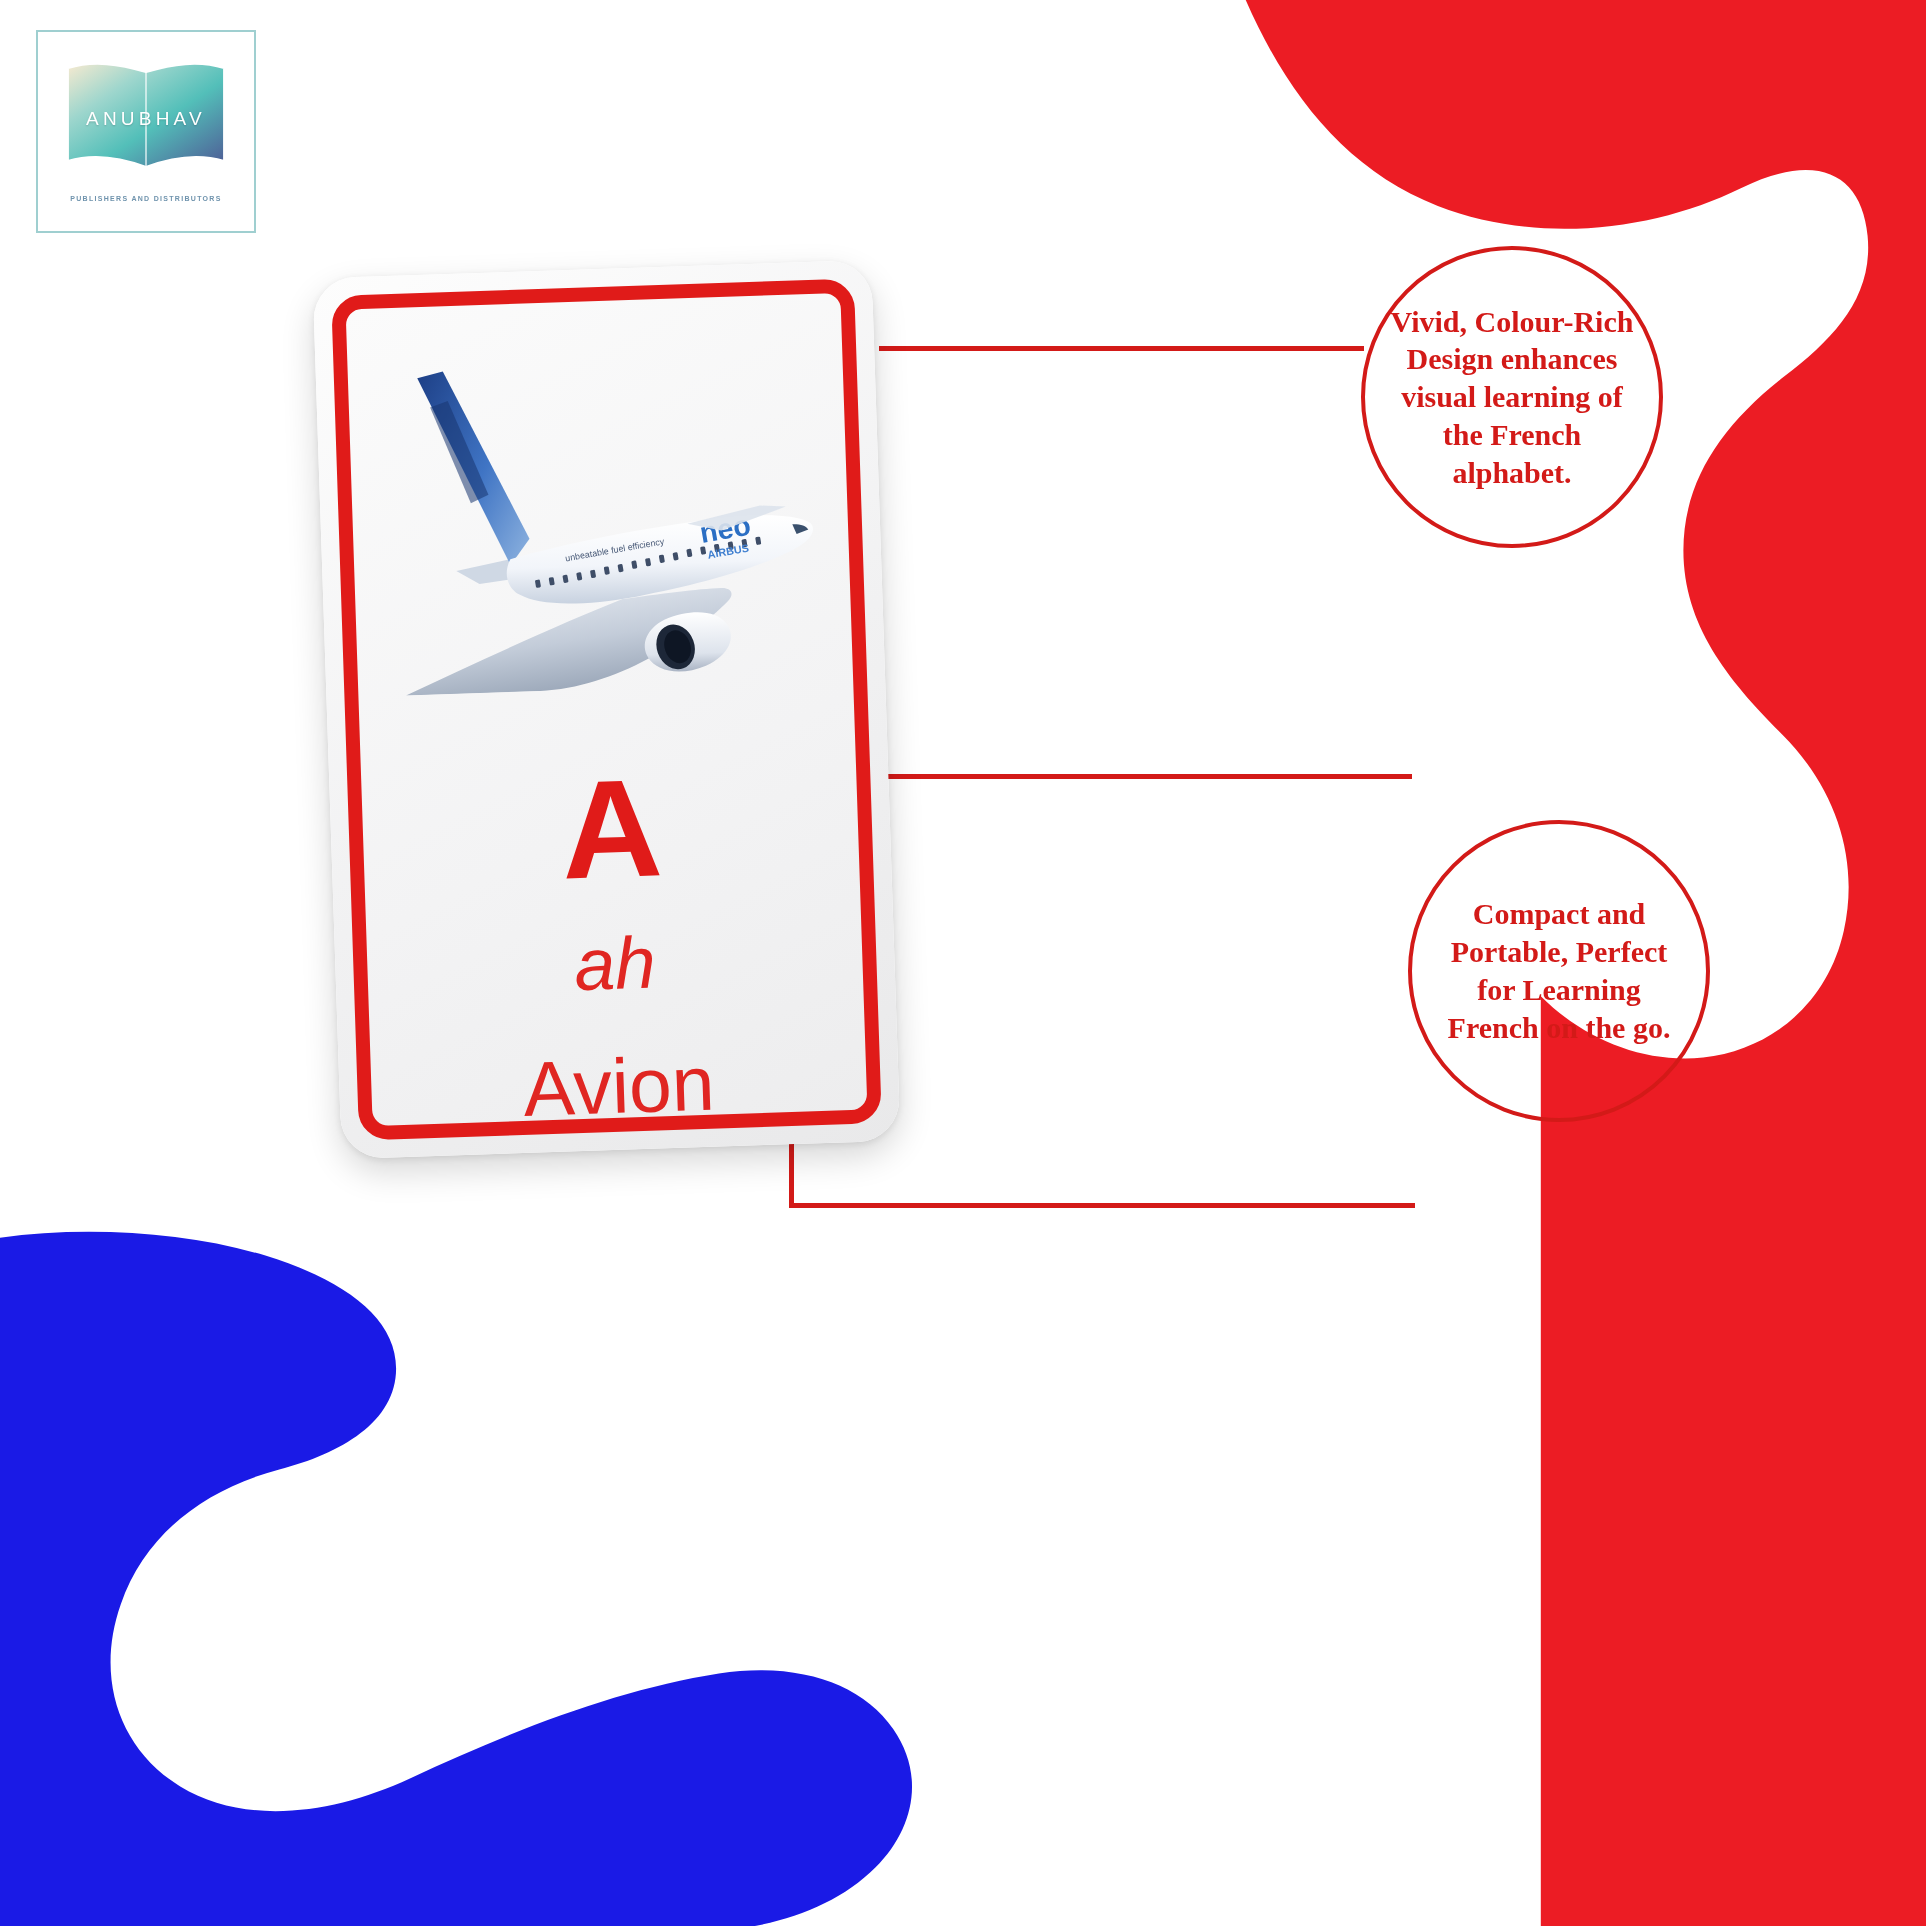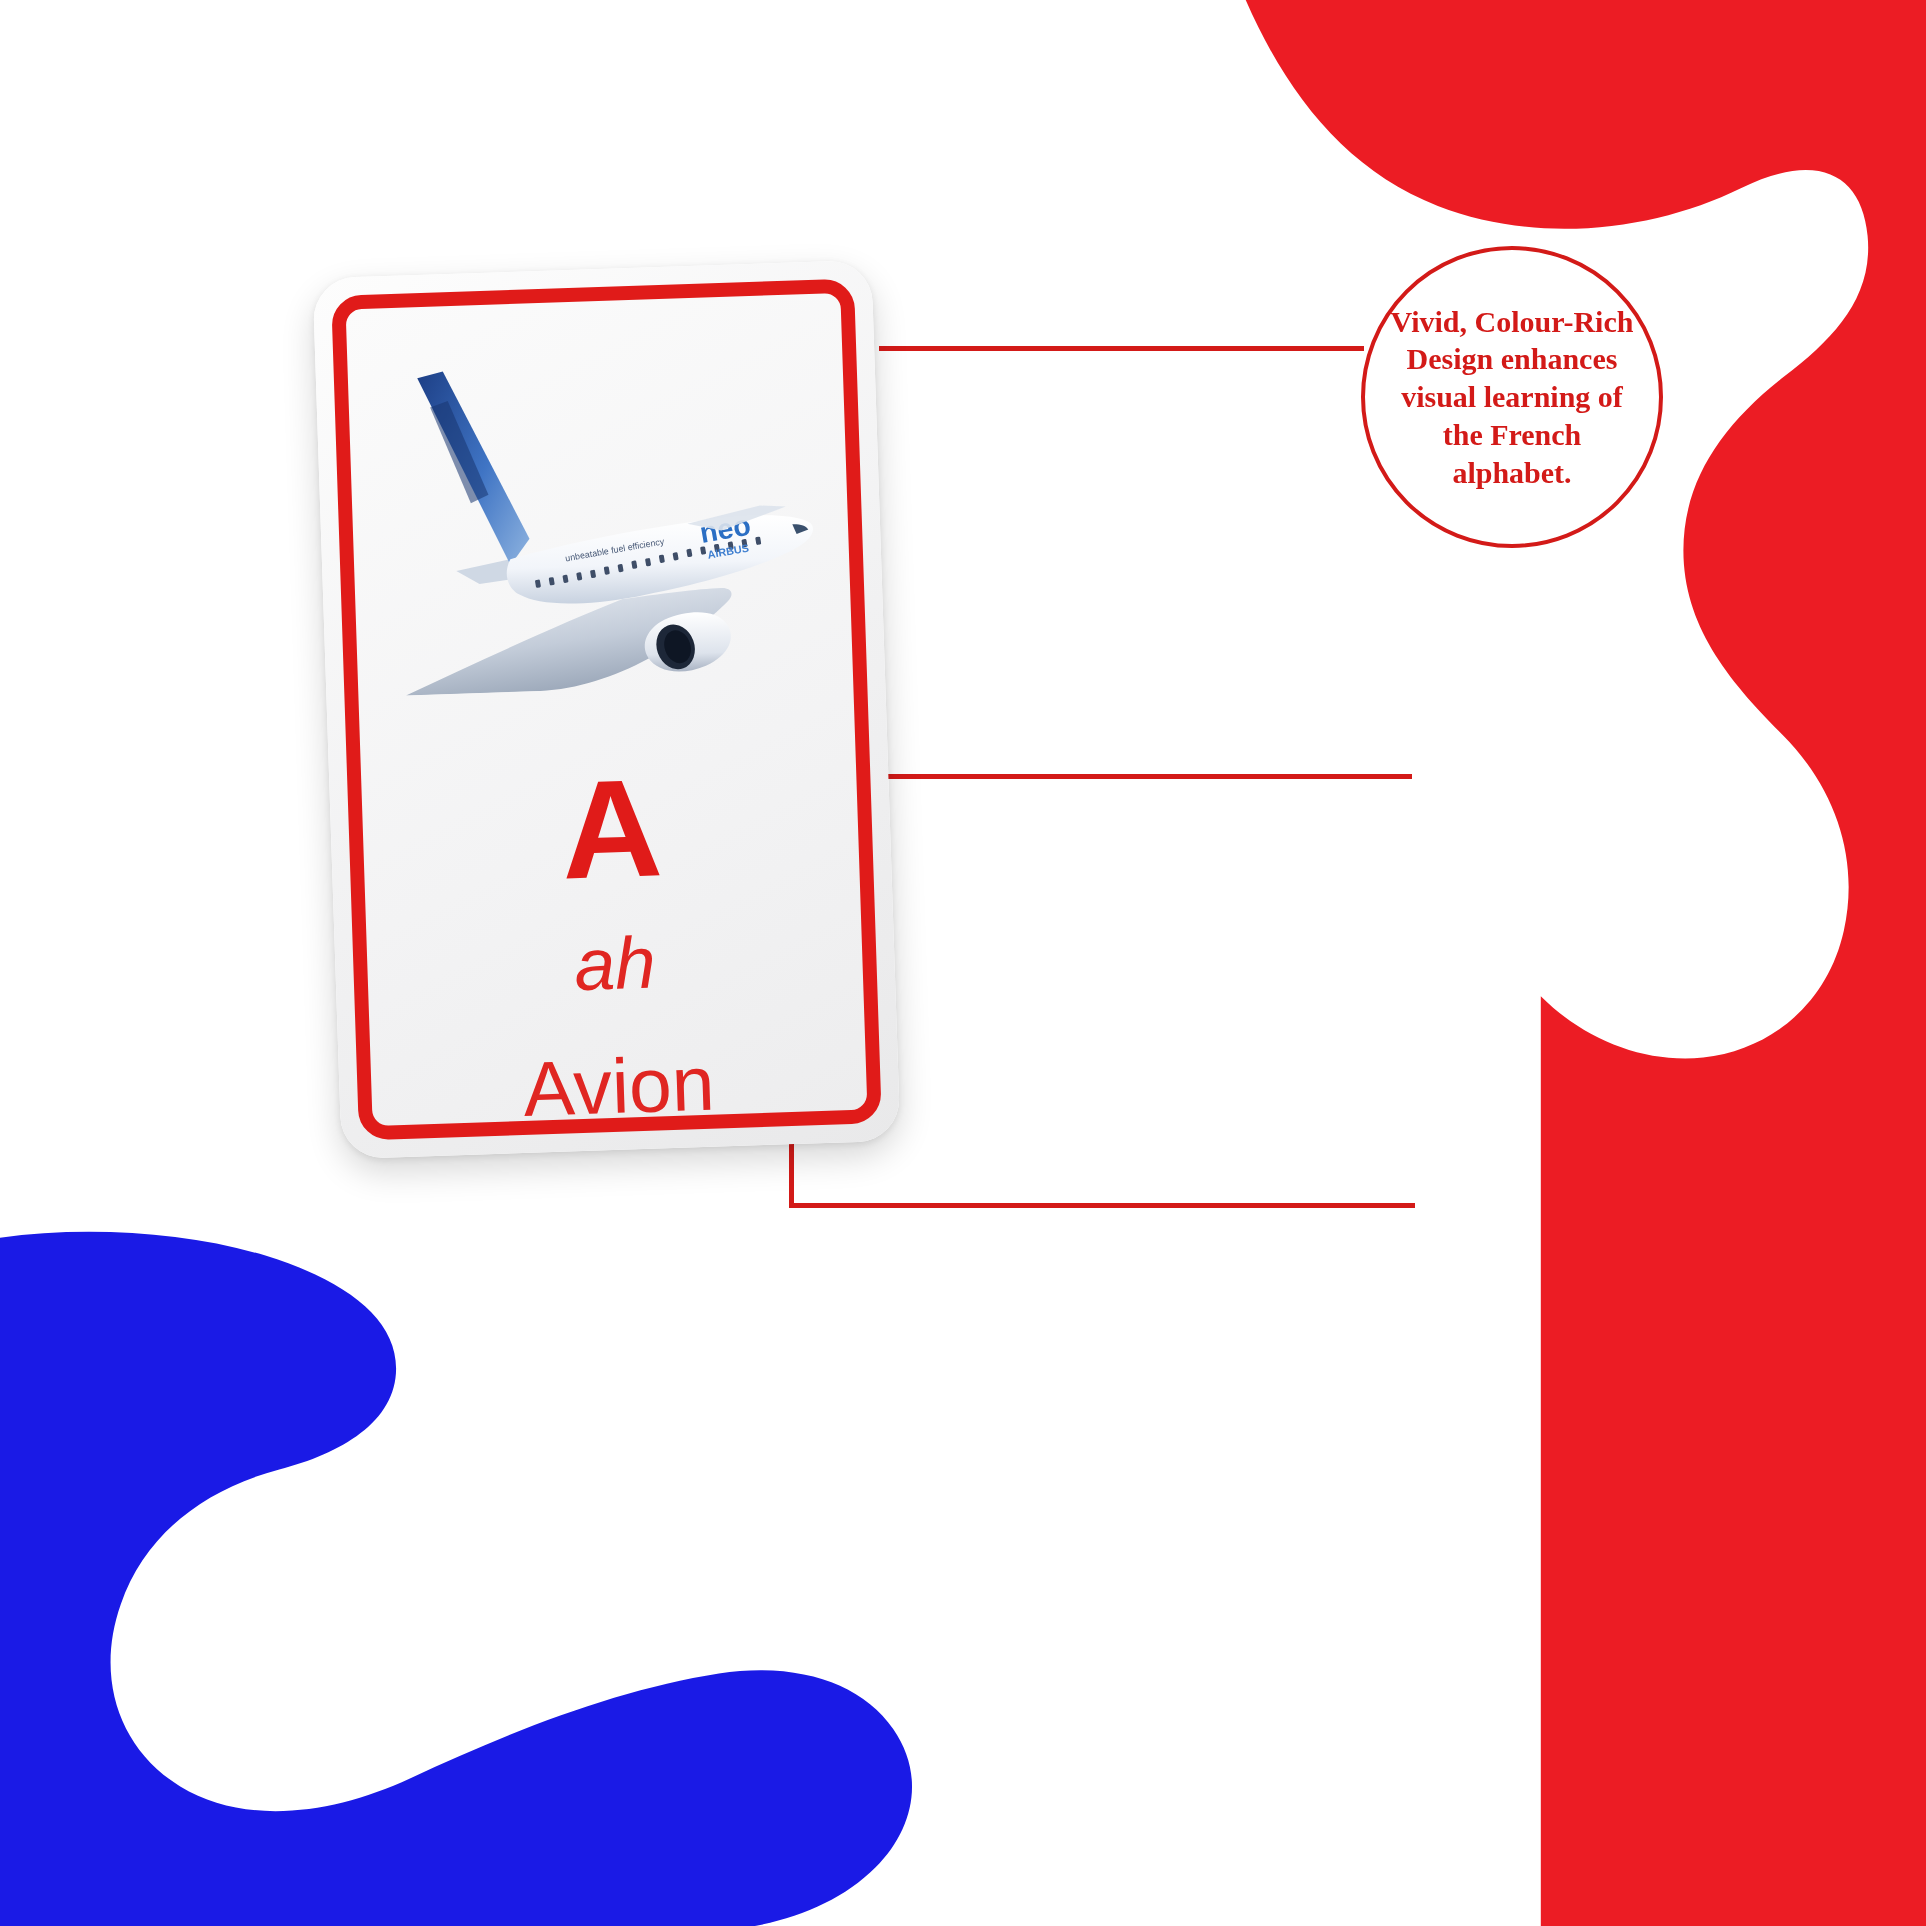--- a/index.html
+++ b/index.html
@@ -188,20 +188,39 @@
              C1660,1074 1600,1050 1556,1006 L1556,1946 L1946,1946 L1946,0 Z"></path>
 
     <path fill="#1a1ae6" d="M0,1250 C86,1238 188,1244 268,1268 C346,1292 400,1330 400,1382
              C400,1436 344,1468 282,1484 C206,1504 146,1550 122,1620
              C96,1694 120,1766 182,1804 C248,1844 336,1832 414,1796
              C516,1748 624,1706 726,1690 C806,1678 870,1700 902,1746
              C934,1792 924,1846 884,1886 C852,1918 806,1938 756,1946
              L0,1946 Z"></path>
   </svg>
 
+  <div class="logo-box">
+    <div class="logo-mark">
+      <svg width="168" height="121" viewBox="0 0 170 122">
+        <defs>
+          <linearGradient id="bookGrad" x1="0" y1="0" x2="1" y2="1">
+            <stop offset="0%" stop-color="#f7ead0"></stop>
+            <stop offset="28%" stop-color="#9ed6cd"></stop>
+            <stop offset="58%" stop-color="#53bfb9"></stop>
+            <stop offset="100%" stop-color="#4e5a95"></stop>
+          </linearGradient>
+        </defs>
+        <path fill="url(#bookGrad)" stroke="#ffffff" stroke-width="2" d="M6,10 C32,2 58,6 85,14 C112,6 138,2 164,10
+                 L164,104 C138,96 112,100 85,110 C58,100 32,96 6,104 Z"></path>
+        <path stroke="#ffffff" stroke-width="1.4" fill="none" opacity=".85" d="M85,14 L85,110"></path>
+      </svg>
+      <div class="logo-word">ANUBHAV</div>
+    </div>
+    <div class="logo-tagline">PUBLISHERS AND DISTRIBUTORS</div>
+  </div>
 
   <div class="connector" style="left:879px; top:346px; width:485px; height:5px;"></div>
 
   <div class="connector" style="left:875px; top:774px; width:537px; height:5px;"></div>
 
   <div class="connector" style="left:789px; top:1081px; width:5px; height:126px;"></div>
   <div class="connector" style="left:789px; top:1203px; width:626px; height:5px;"></div>
 
   <div class="card-wrap">
     <div class="card-outer"></div>
@@ -285,15 +304,18 @@
         <div class="card-phonetic">ah</div>
         <div class="card-word">Avion</div>
 
       </div>
     </div>
   </div>
 
   <div class="callout" id="callout-1">
     <div class="callout-text">Vivid, Colour-Rich Design enhances visual learning of the French alphabet.</div>
   </div>
+  <div class="callout" id="callout-2">
+    <div class="callout-text">Compact and Portable, Perfect for Learning French on the go.</div>
+  </div>
 
 </div>
 
 
 </body></html>

